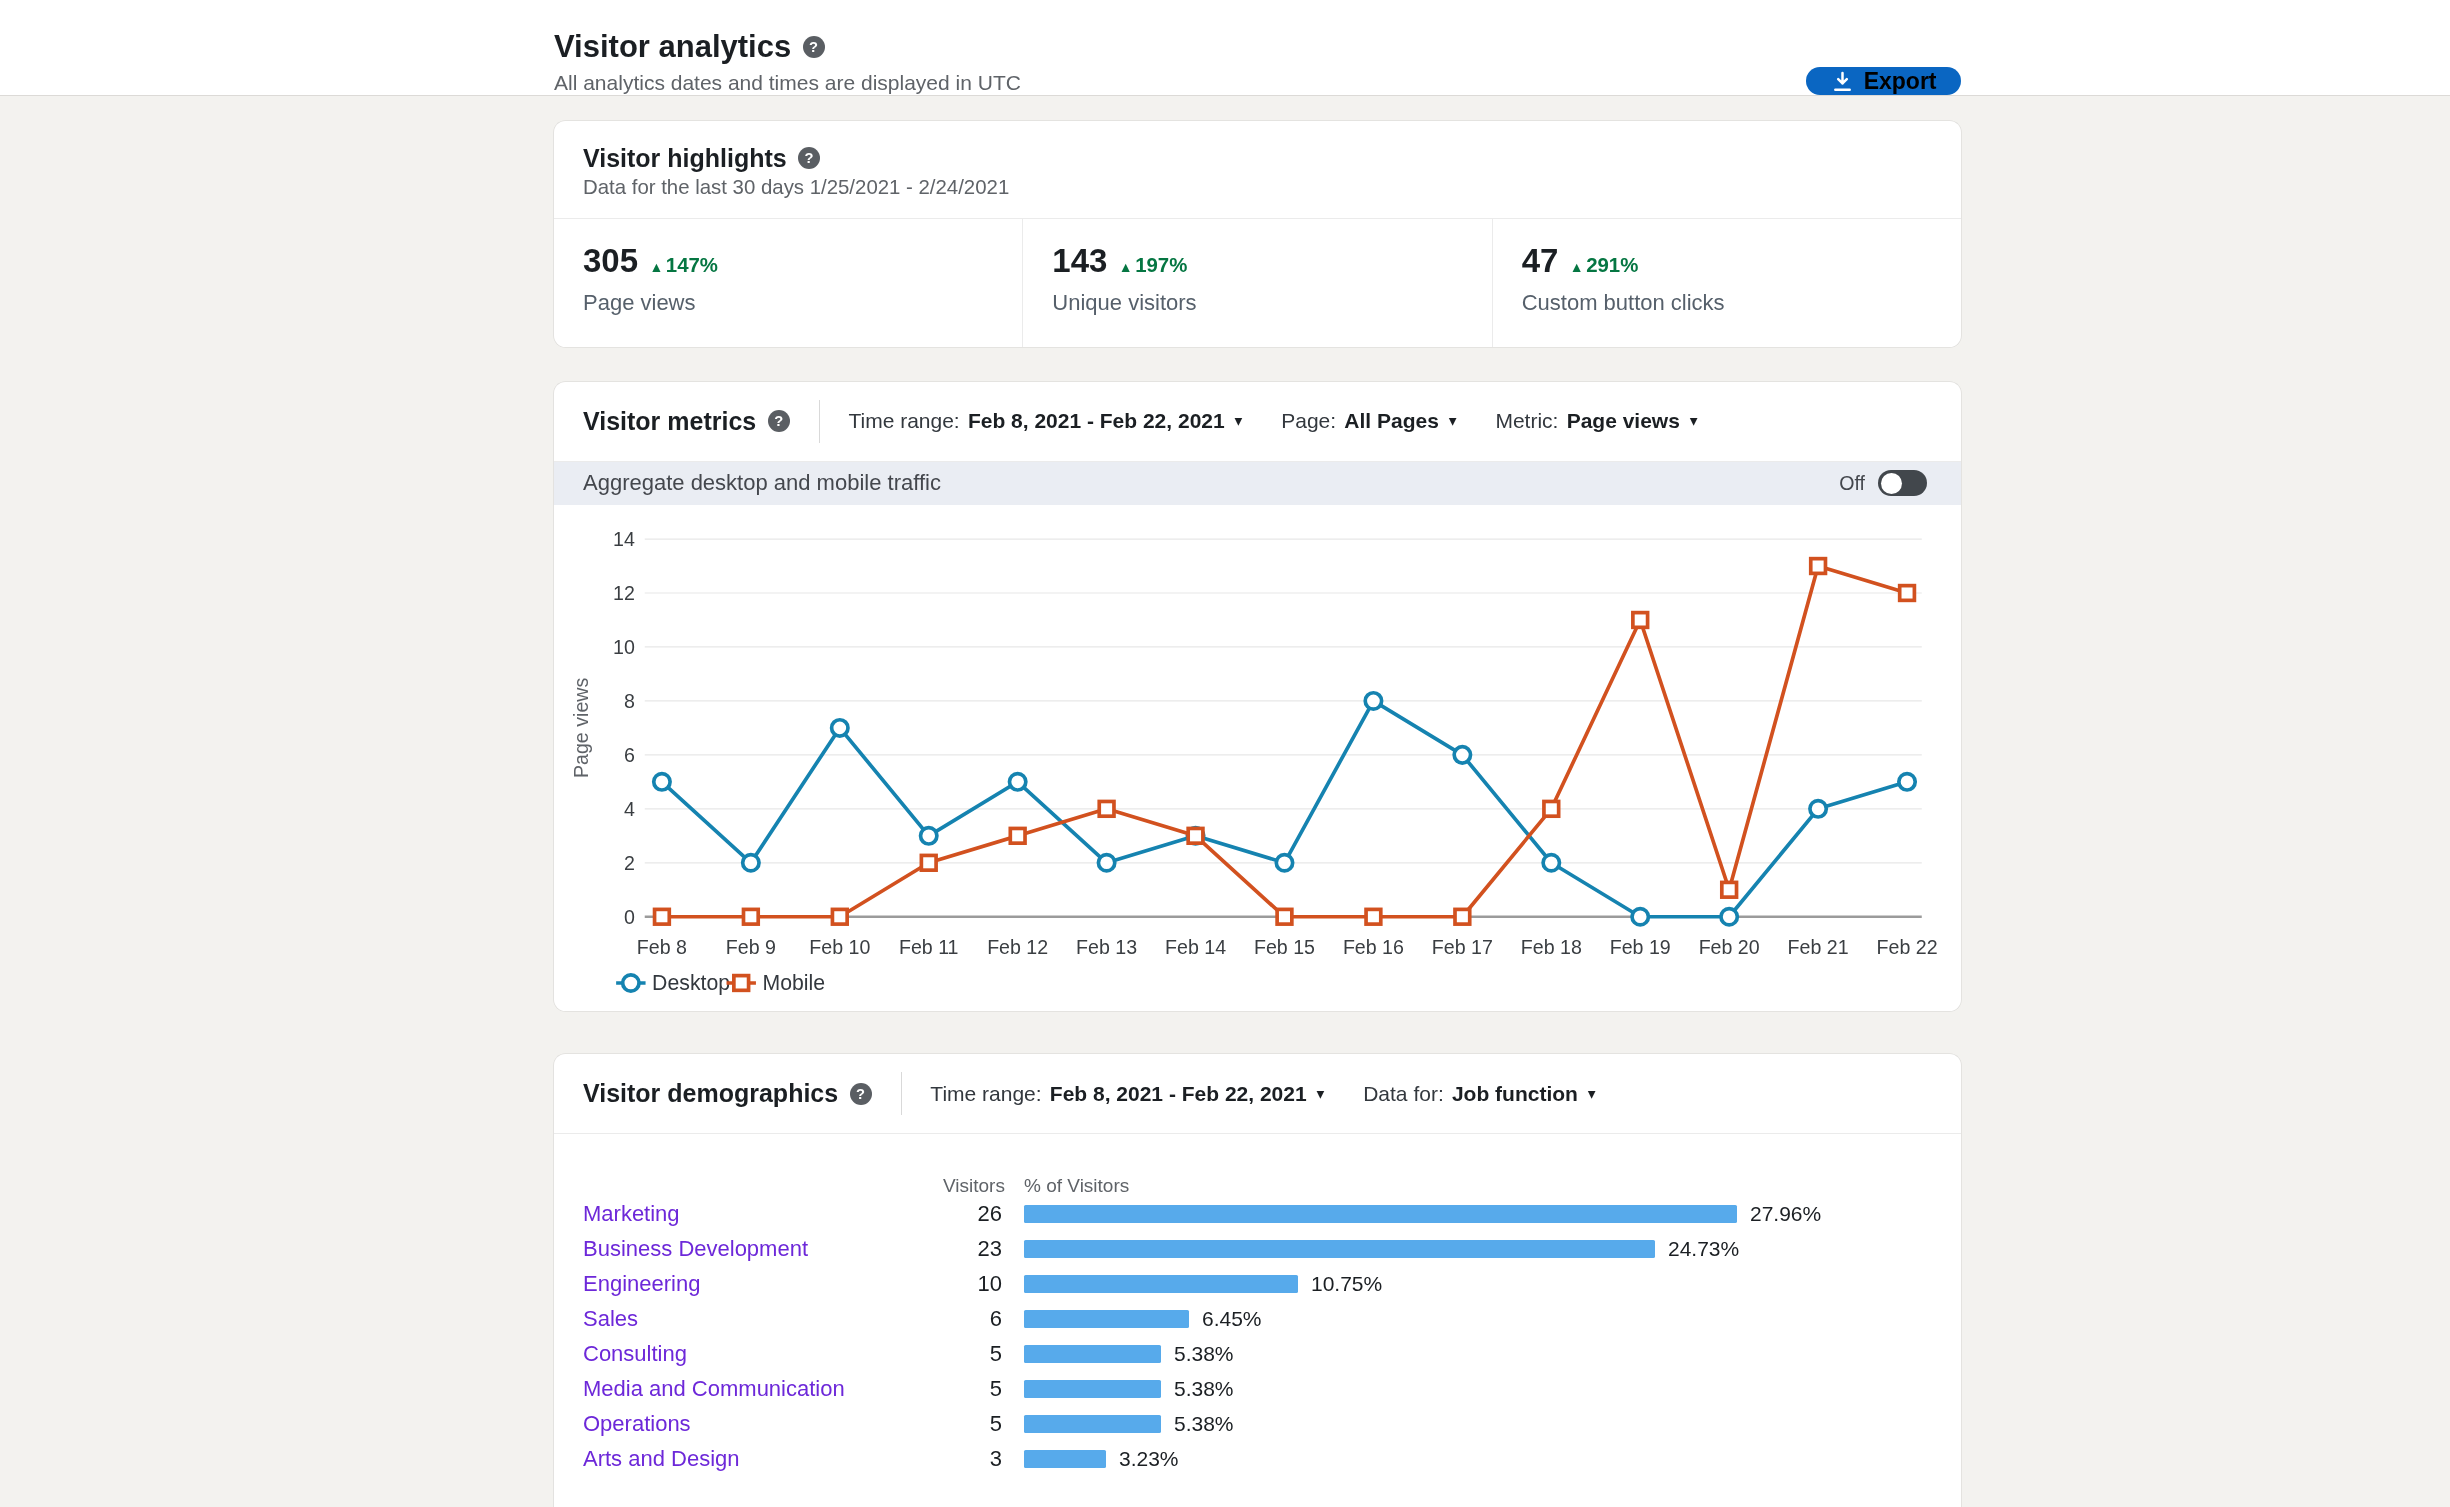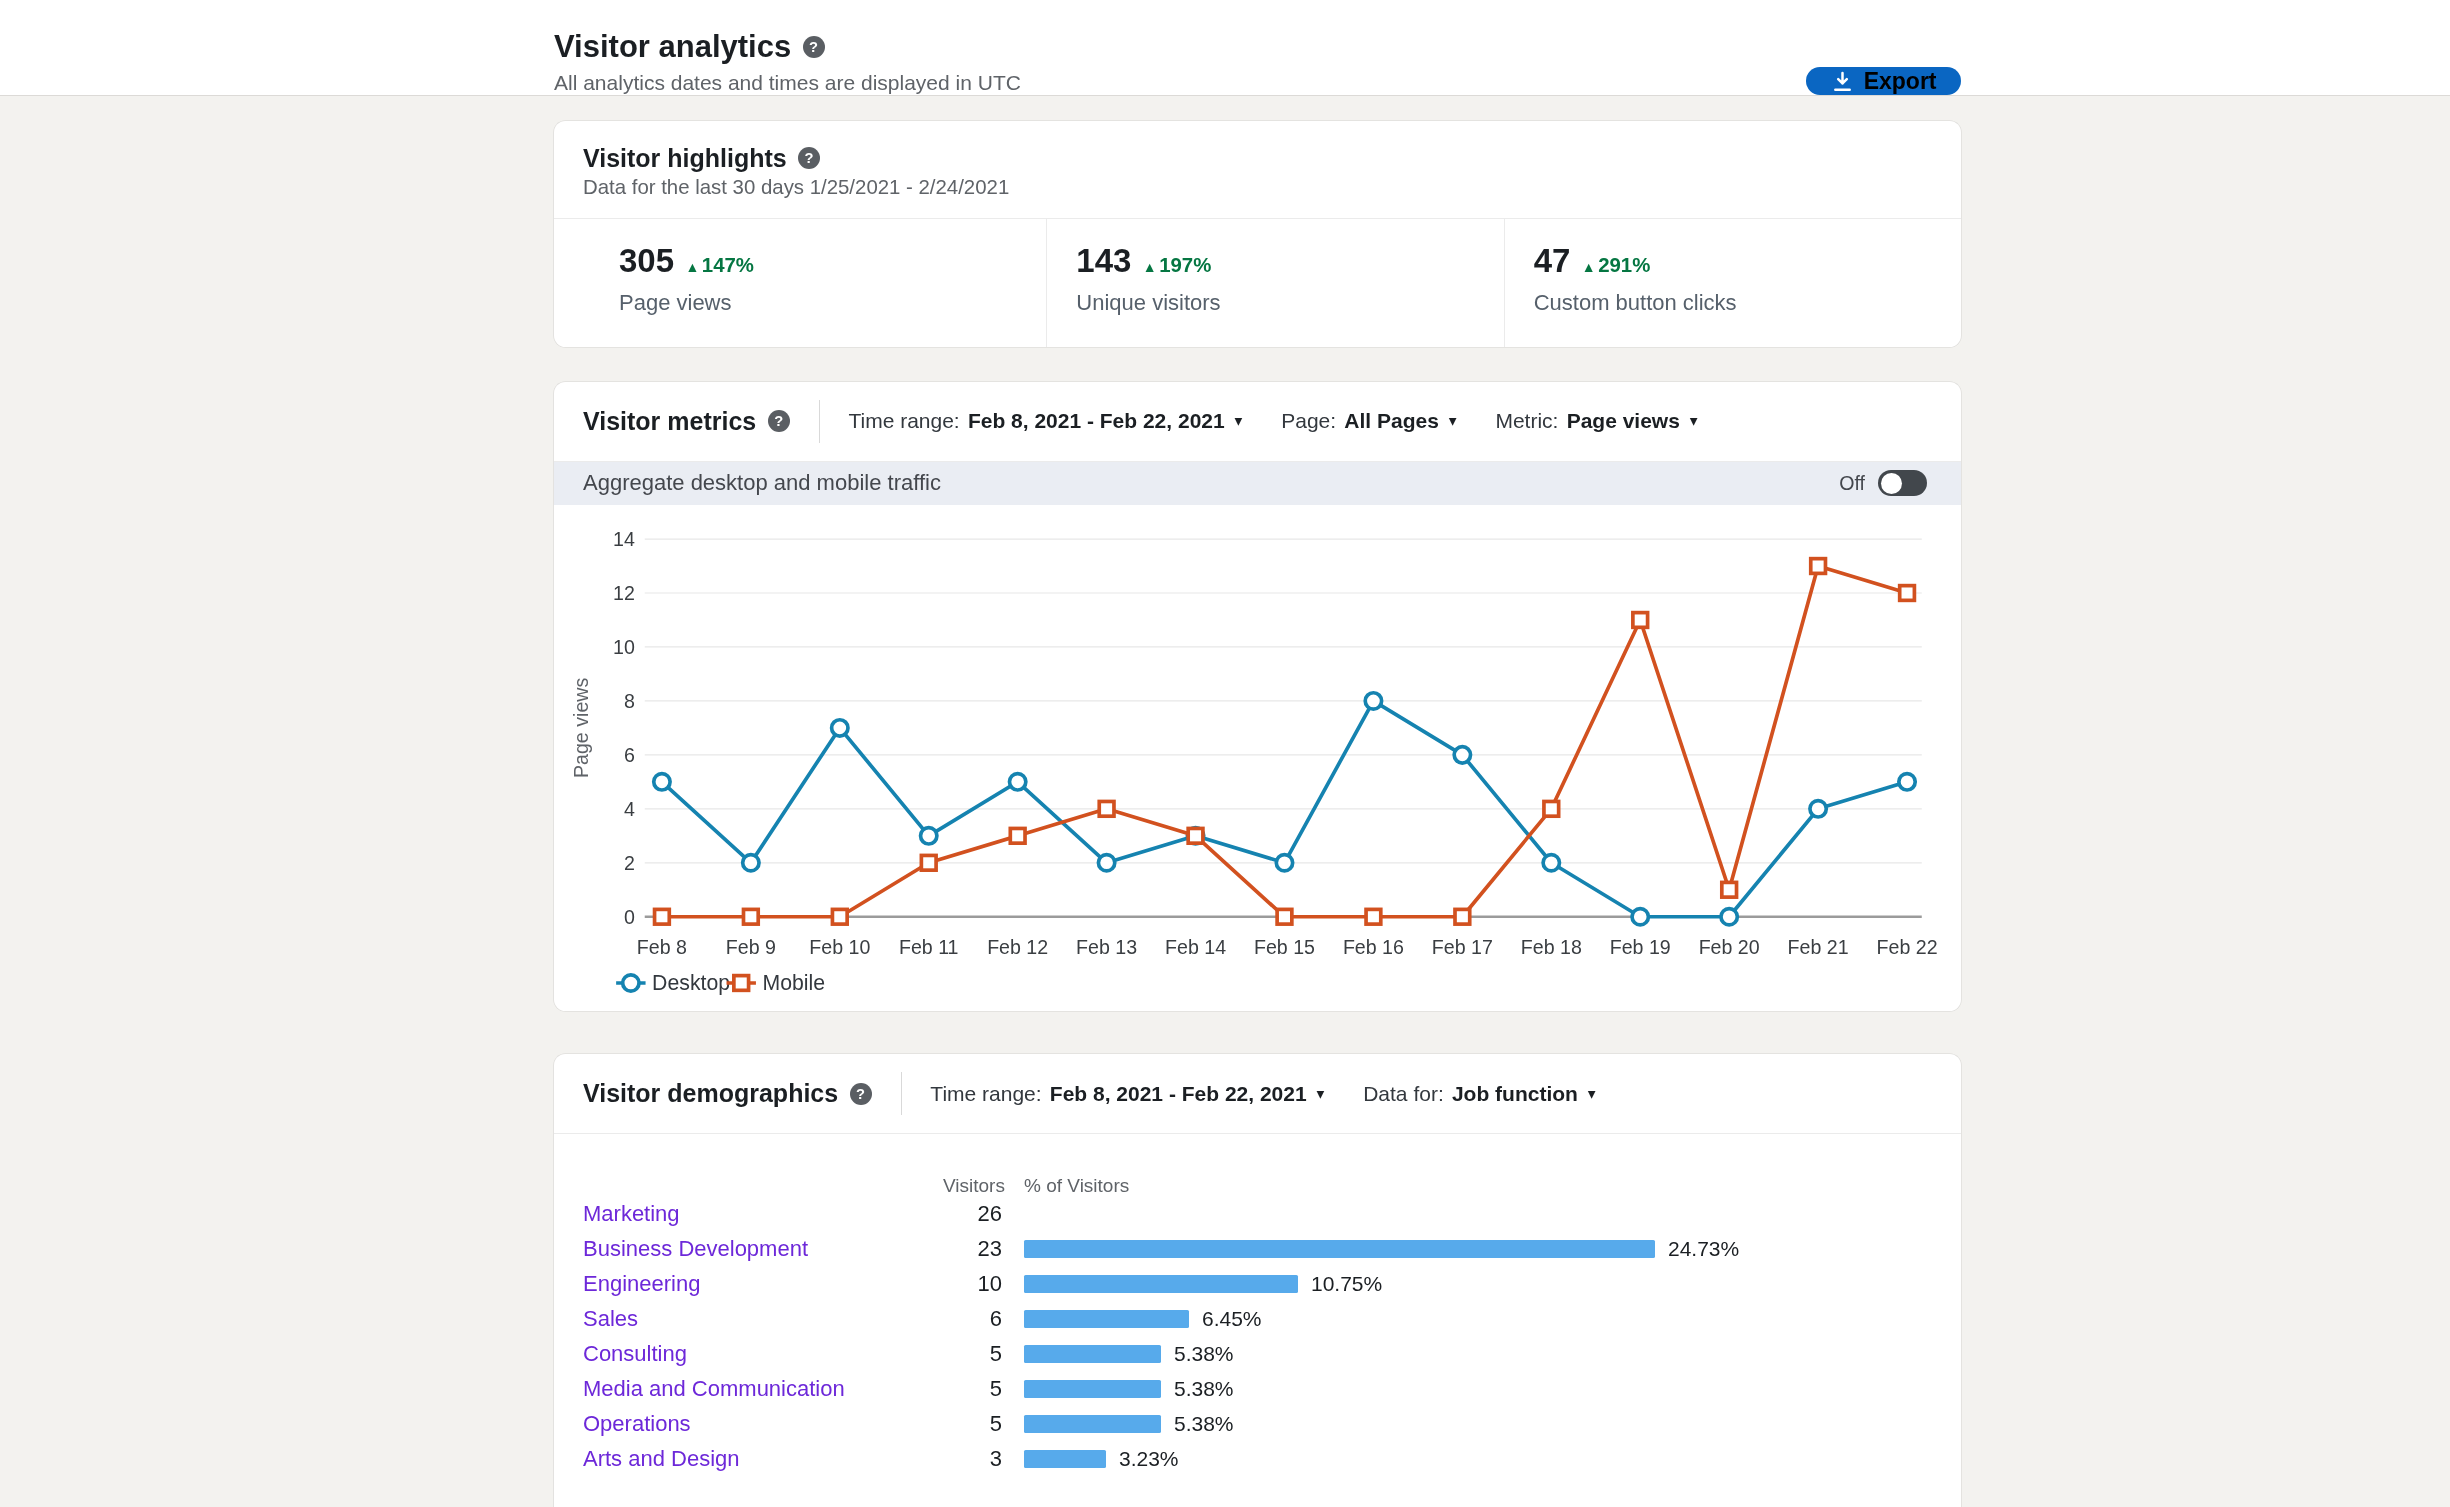--- a/index.html
+++ b/index.html
@@ -32,21 +32,21 @@
   main { width:1407px; margin-left:554px; }
   .card {
     background:#fff; border-radius:11.4px; margin-top:24.5px;
     box-shadow:0 0 0 0.8px rgba(0,0,0,0.08);
     overflow:hidden;
   }
   .card-head { padding:23px 29px 19.6px 29px; border-bottom:0.8px solid #ebebeb; }
   .card-title { font-size:25px; font-weight:700; display:flex; align-items:center; gap:11.4px; }
   .card-sub { font-size:20.4px; color:#5f6368; margin-top:3px; }
   
-  .metric-row { display:flex;margin-left:36px; }
+  .metric-row { display:flex; }
   .metric-col { flex:1; padding:23px 29px 31px 29px; }
   .metric-col + .metric-col { border-left:0.8px solid #ebebeb; }
   .metric-top { display:flex; align-items:baseline; gap:11.4px; }
   .metric-value { font-size:33px; font-weight:700; }
   .metric-delta { font-size:20.4px; font-weight:700; color:#057642; display:flex; align-items:baseline; gap:2.5px; }
   .metric-delta .tri { font-size:14px; }
   .metric-label { font-size:22px; color:#56606b; margin-top:9.8px; }
   
   .filter-head { display:flex; align-items:center; padding:18px 29px; border-bottom:0.8px solid #ebebeb; }
   .vdiv { width:0.8px; height:43px; background:#d9d9d9; margin:0 29px; }
@@ -287,20 +287,24 @@
     <div class="demo-body">
       <div class="jf-grid jf-header">
         <span></span>
         <span class="col-visitors">Visitors</span>
         <span class="col-pct">% of Visitors</span>
       </div>
       <div>
           <div class="jf-grid jf-row">
             <span class="jf-label">Marketing</span>
             <span class="jf-count">26</span>
+            <div class="jf-barcell">
+              <div class="jf-bar" style="width: 713px; background: rgb(87, 170, 235);"></div>
+              <span class="jf-pct">27.96%</span>
+            </div>
           </div>
           <div class="jf-grid jf-row">
             <span class="jf-label">Business Development</span>
             <span class="jf-count">23</span>
             <div class="jf-barcell">
               <div class="jf-bar" style="width: 631px; background: rgb(87, 170, 235);"></div>
               <span class="jf-pct">24.73%</span>
             </div>
           </div>
           <div class="jf-grid jf-row">

